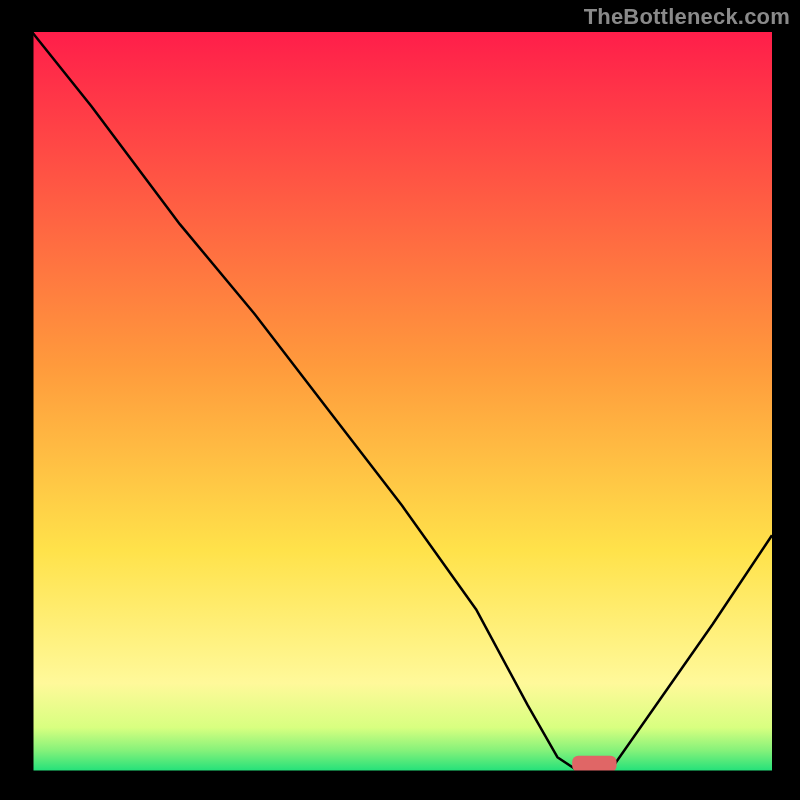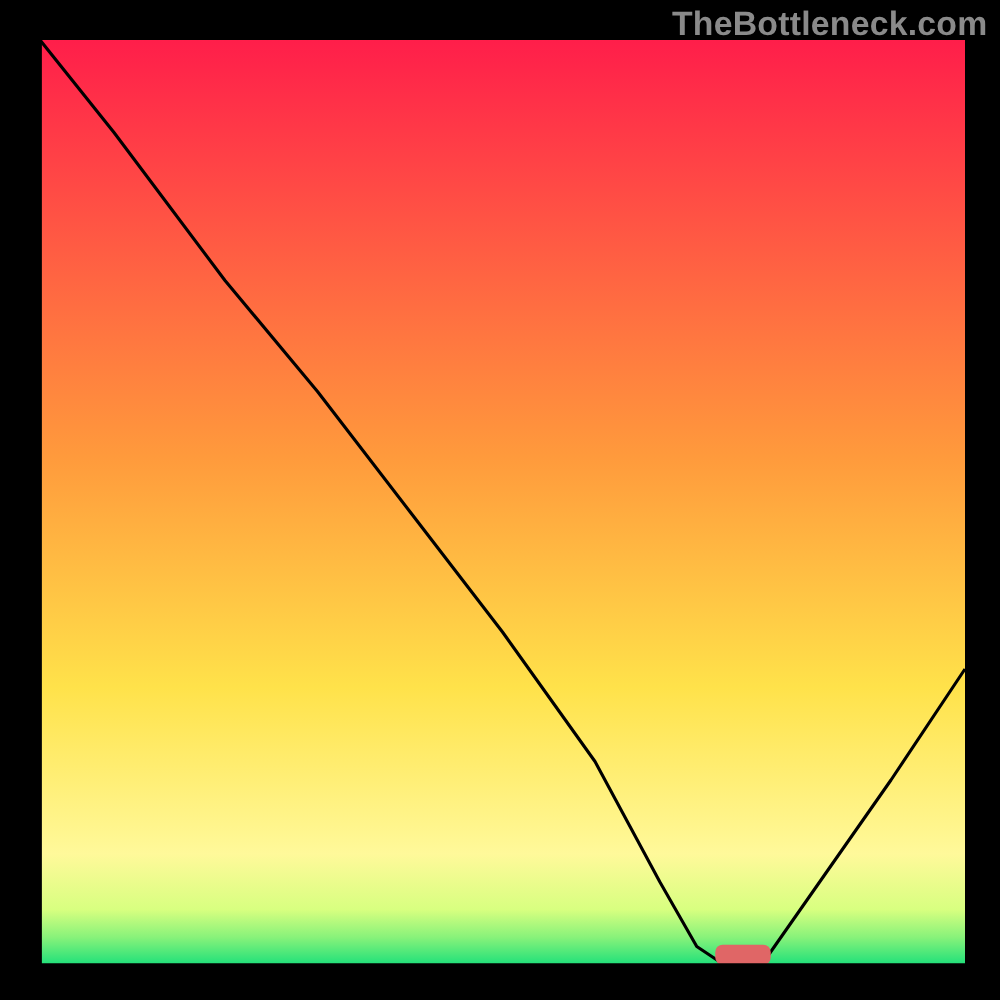--- a/index.html
+++ b/index.html
@@ -16,21 +16,21 @@
     top: 0;
     width: 800px;
     height: 800px;
     background: #000;
   }
   .watermark {
     position: absolute;
     top: 4px;
     right: 10px;
     font-family: Arial, Helvetica, sans-serif;
-    font-size: 27px;
+    font-size: 22px;
     font-weight: 600;
     color: #8a8a8a;
     letter-spacing: 0.2px;
   }
   svg.plot {
     position: absolute;
     left: 0;
     top: 0;
   }
 </style>

